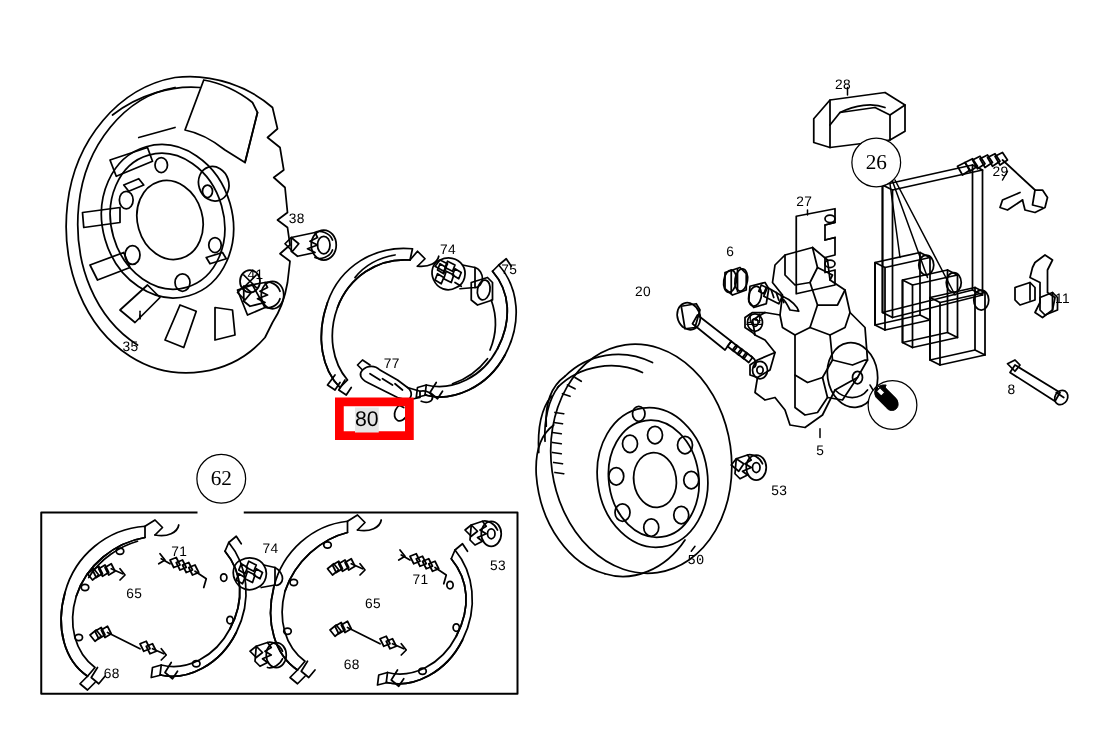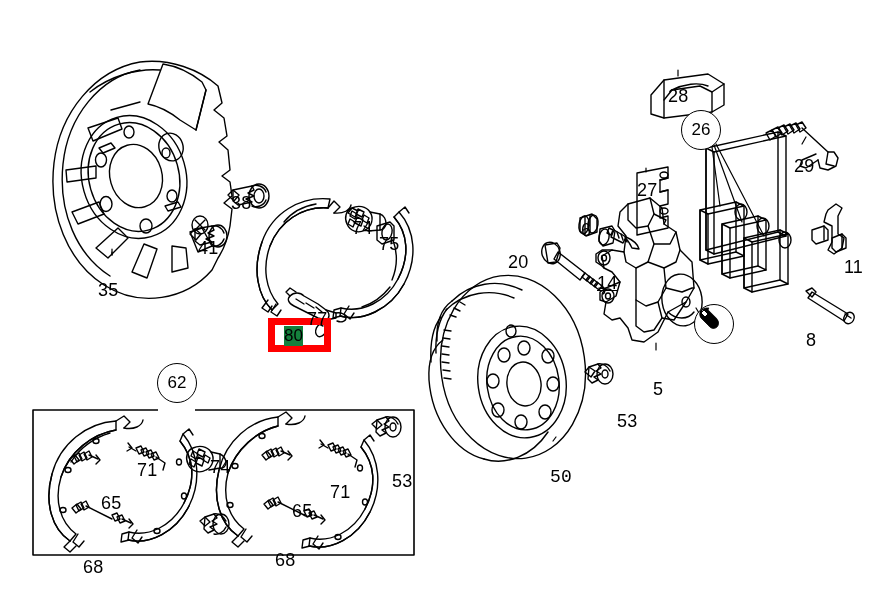--- a/index.html
+++ b/index.html
@@ -7,46 +7,45 @@
   #sheet{
     position:relative;
     width:886px;height:589px;
     background:#ffffff;
     overflow:hidden;
   }
   #sheet svg{position:absolute;left:0;top:0;}
   .lbl{
     position:absolute;
     font-family:"Liberation Sans",sans-serif;
-    font-size:18px;
+    font-size:11px;
     color:#000000;
     white-space:nowrap;
     line-height:1;
     letter-spacing:0.2px;
-    margin-top:24px;
   }
   .callout-circle{
     position:absolute;
     border:1.6px solid #000;
     border-radius:50%;
     background:#fff;
     display:flex;align-items:center;justify-content:center;
-    font-family:Liberation Sans, sans-serif;
+    font-family:Liberation Serif, serif;
     font-size:17px;color:#000;
   }
   #highlight-80{
     position:absolute;
     border:7px solid #ff0000;
     background:transparent;
     box-sizing:border-box;
   }
   .lbl-80{
     position:absolute;
     font-family:"Liberation Sans",sans-serif;
-    font-size:17px;color:#000;background:#15803d;
+    font-size:17px;color:#000;background:#e5e5e5;
   }
 </style>
 </head>
 <body>
 
 <div id="sheet">
 
   <svg width="886" height="589" viewBox="0 0 886 589">
     <g fill="none" stroke="#000" stroke-width="1.4" stroke-linecap="round" stroke-linejoin="round">
 
@@ -504,25 +503,25 @@
                M8 4 L 12 8 L 9 11 L 5 7 Z" fill="#000" stroke="#000" stroke-width="0.8"></path>
       <path d="M9 5 L 13 9 L 10 12 L 6 8 Z" fill="#fff" stroke="#000" stroke-width="1"></path>
       <path d="M7 5 C 5 7, 5 10, 7 12 L 15 20 C 17 22, 19 22, 21 20
                C 23 18, 23 16, 21 14 L 13 6" fill="none" stroke="#000" stroke-width="2.2"></path>
     </svg>
   </div>
 
   <div id="highlight-80" style="left:268px;top:318px;width:63px;height:34px;"></div>
   <div class="lbl-80" style="left:284px;top:326px;">80</div>
 
-  <div class="lbl" style="left:98px;top:257px;">35</div>
+  <div class="lbl" style="left:98px;top:273px;">35</div>
   <div class="lbl" style="left:231px;top:170px;">38</div>
   <div class="lbl" style="left:198px;top:215px;">41</div>
   <div class="lbl" style="left:352px;top:195px;">74</div>
-  <div class="lbl" style="left:379px;top:211px;">75</div>
+  <div class="lbl" style="left:401px;top:211px;">75</div>
   <div class="lbl" style="left:307px;top:286px;text-align:right;">77</div>
   <div class="lbl" style="left:668px;top:63px;">28</div>
   <div class="lbl" style="left:637px;top:157px;">27</div>
   <div class="lbl" style="left:794px;top:133px;">29</div>
   <div class="lbl" style="left:581px;top:197px;">6</div>
   <div class="lbl" style="left:508px;top:229px;">20</div>
   <div class="lbl" style="left:597px;top:250px;text-decoration:underline;">14</div>
   <div class="lbl" style="left:844px;top:234px;text-align:center;">11</div>
   <div class="lbl" style="left:806px;top:307px;">8</div>
   <div class="lbl" style="left:653px;top:356px;">5</div>

